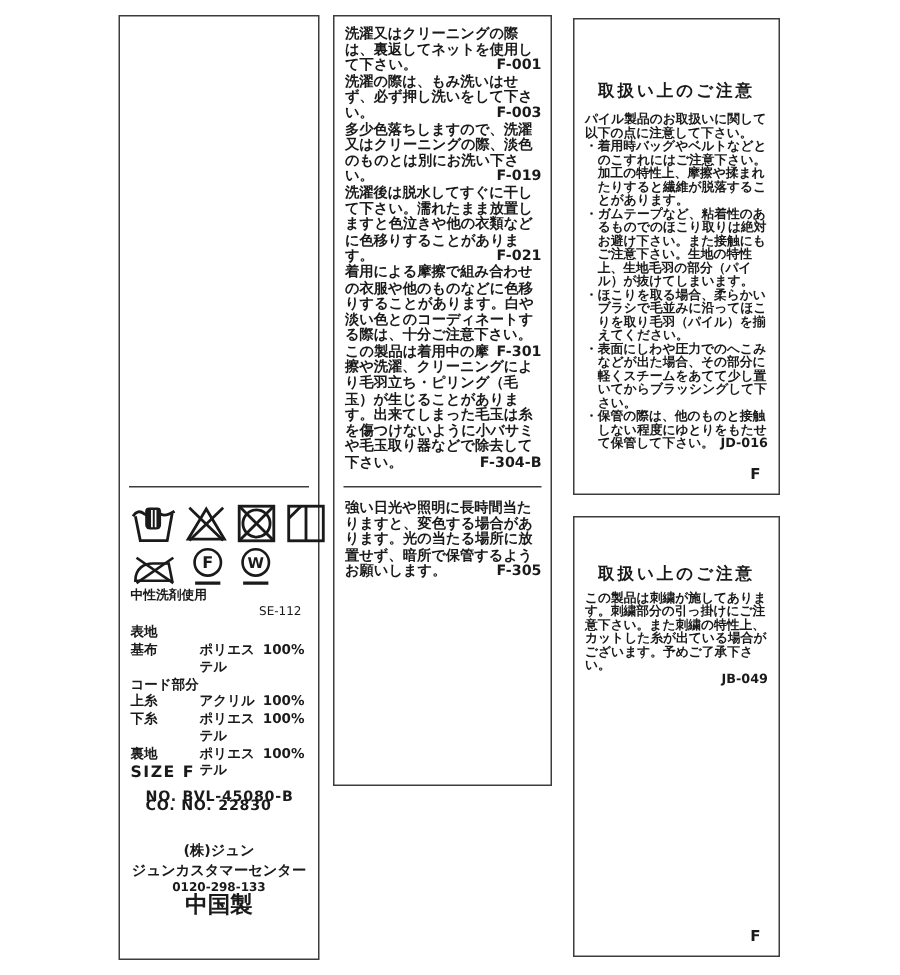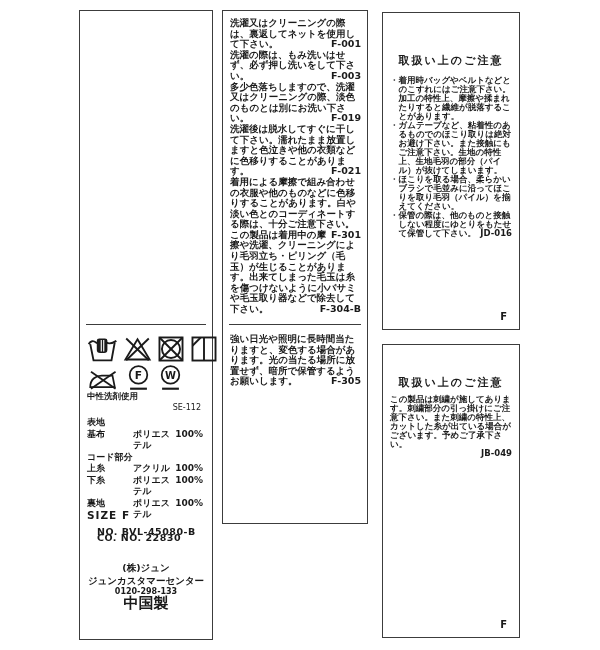--- a/index.html
+++ b/index.html
@@ -185,23 +185,25 @@
     </div>
     <div class="inner-sep" style="top:313px;"></div>
     <div class="mid-bottom">
       <p class="note"><span>強い日光や照明に長時間当たりますと、変色する場合があります。光の当たる場所に放置せず、暗所で保管するようお願いします。</span><span class="code">F-305</span></p>
     </div>
   </div>
 
   <div class="box" id="right-top-box">
     <div class="care-heading rt-heading">取扱い上のご注意</div>
     <div class="rt-body">
+      <p>パイル製品のお取扱いに関して以下の点に注意して下さい。</p>
       <p class="bullet">・着用時バッグやベルトなどとのこすれにはご注意下さい。加工の特性上、摩擦や揉まれたりすると繊維が脱落することがあります。</p>
       <p class="bullet">・ガムテープなど、粘着性のあるものでのほこり取りは絶対お避け下さい。また接触にもご注意下さい。生地の特性上、生地毛羽の部分（パイル）が抜けてしまいます。</p>
       <p class="bullet">・ほこりを取る場合、柔らかいブラシで毛並みに沿ってほこりを取り毛羽（パイル）を揃えてください。</p>
+      <p class="bullet">・表面にしわや圧力でのへこみなどが出た場合、その部分に軽くスチームをあてて少し置いてからブラッシングして下さい。</p>
       <p class="bullet"><span>・保管の際は、他のものと接触しない程度にゆとりをもたせて保管して下さい。</span><span class="code">JD-016</span></p>
     </div>
     <div class="size-footer">F</div>
   </div>
 
   <div class="box" id="right-bottom-box">
     <div class="care-heading rb-heading">取扱い上のご注意</div>
     <div class="rb-body">
       <p>この製品は刺繍が施してあります。刺繍部分の引っ掛けにご注意下さい。また刺繍の特性上、カットした糸が出ている場合がございます。予めご了承下さい。</p>
       <div class="code-line">JB-049</div>

